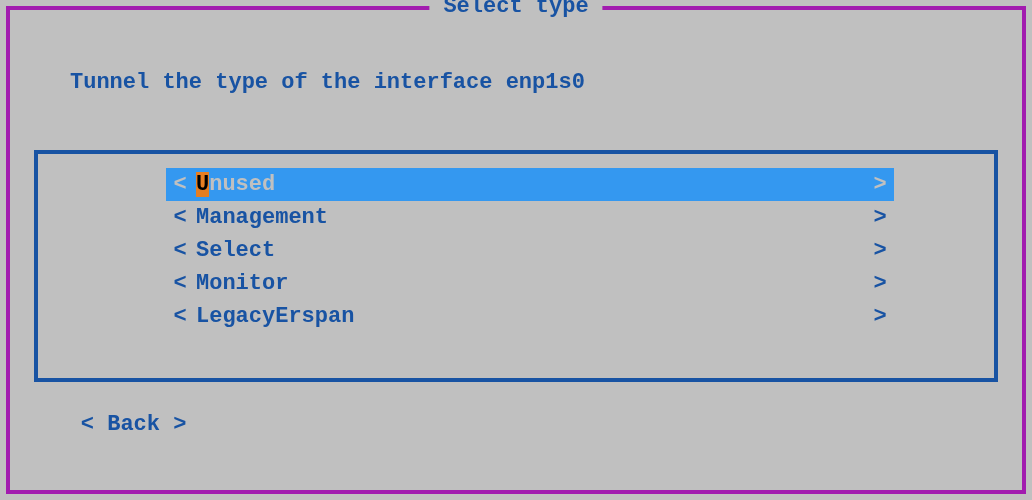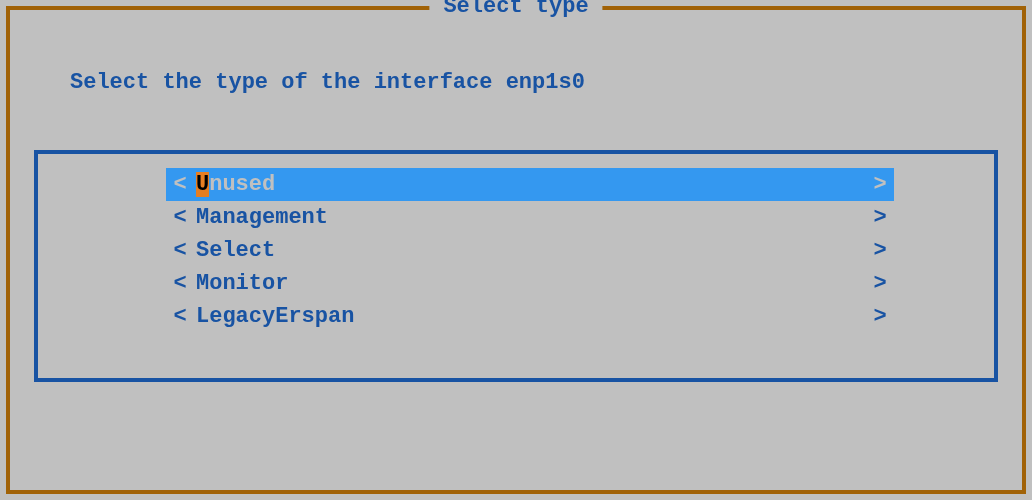--- a/index.html
+++ b/index.html
@@ -12,21 +12,21 @@
       height: 500px;
       overflow: hidden;
       position: relative;
     }
     .outer-frame {
       position: absolute;
       top: 6px;
       left: 6px;
       right: 6px;
       bottom: 6px;
-      border: 4px solid #a16207;
+      border: 4px solid #a21caf;
     }
     .outer-title {
       position: absolute;
       top: -16px;
       left: 50%;
       transform: translateX(-50%);
       background: #c0c0c0;
       padding: 0 14px;
       color: #1853a3;
       white-space: nowrap;
@@ -75,21 +75,21 @@
       cursor: pointer;
       white-space: pre;
     }
   </style>
 </head>
 <body>
 
 <div class="outer-frame">
   <div class="outer-title">Select type</div>
 
-  <div class="prompt">Select the type of the interface enp1s0</div>
+  <div class="prompt">Tunnel the type of the interface enp1s0</div>
 
   <div class="inner-frame">
 
   <div class="option-row selected">
         <span class="bracket">&lt;</span>
         <span class="label"><span class="hotkey">U</span>nused</span>
         <span class="bracket-r">&gt;</span>
       </div>
       <div class="option-row">
         <span class="bracket">&lt;</span>
@@ -106,13 +106,16 @@
         <span class="label">Monitor</span>
         <span class="bracket-r">&gt;</span>
       </div>
       <div class="option-row">
         <span class="bracket">&lt;</span>
         <span class="label">LegacyErspan</span>
         <span class="bracket-r">&gt;</span>
       </div>
     </div>
 
+  <div class="back-button">
+    <span>&lt; </span><span>Back</span><span> &gt;</span>
+  </div>
 </div>
 
 </body></html>

